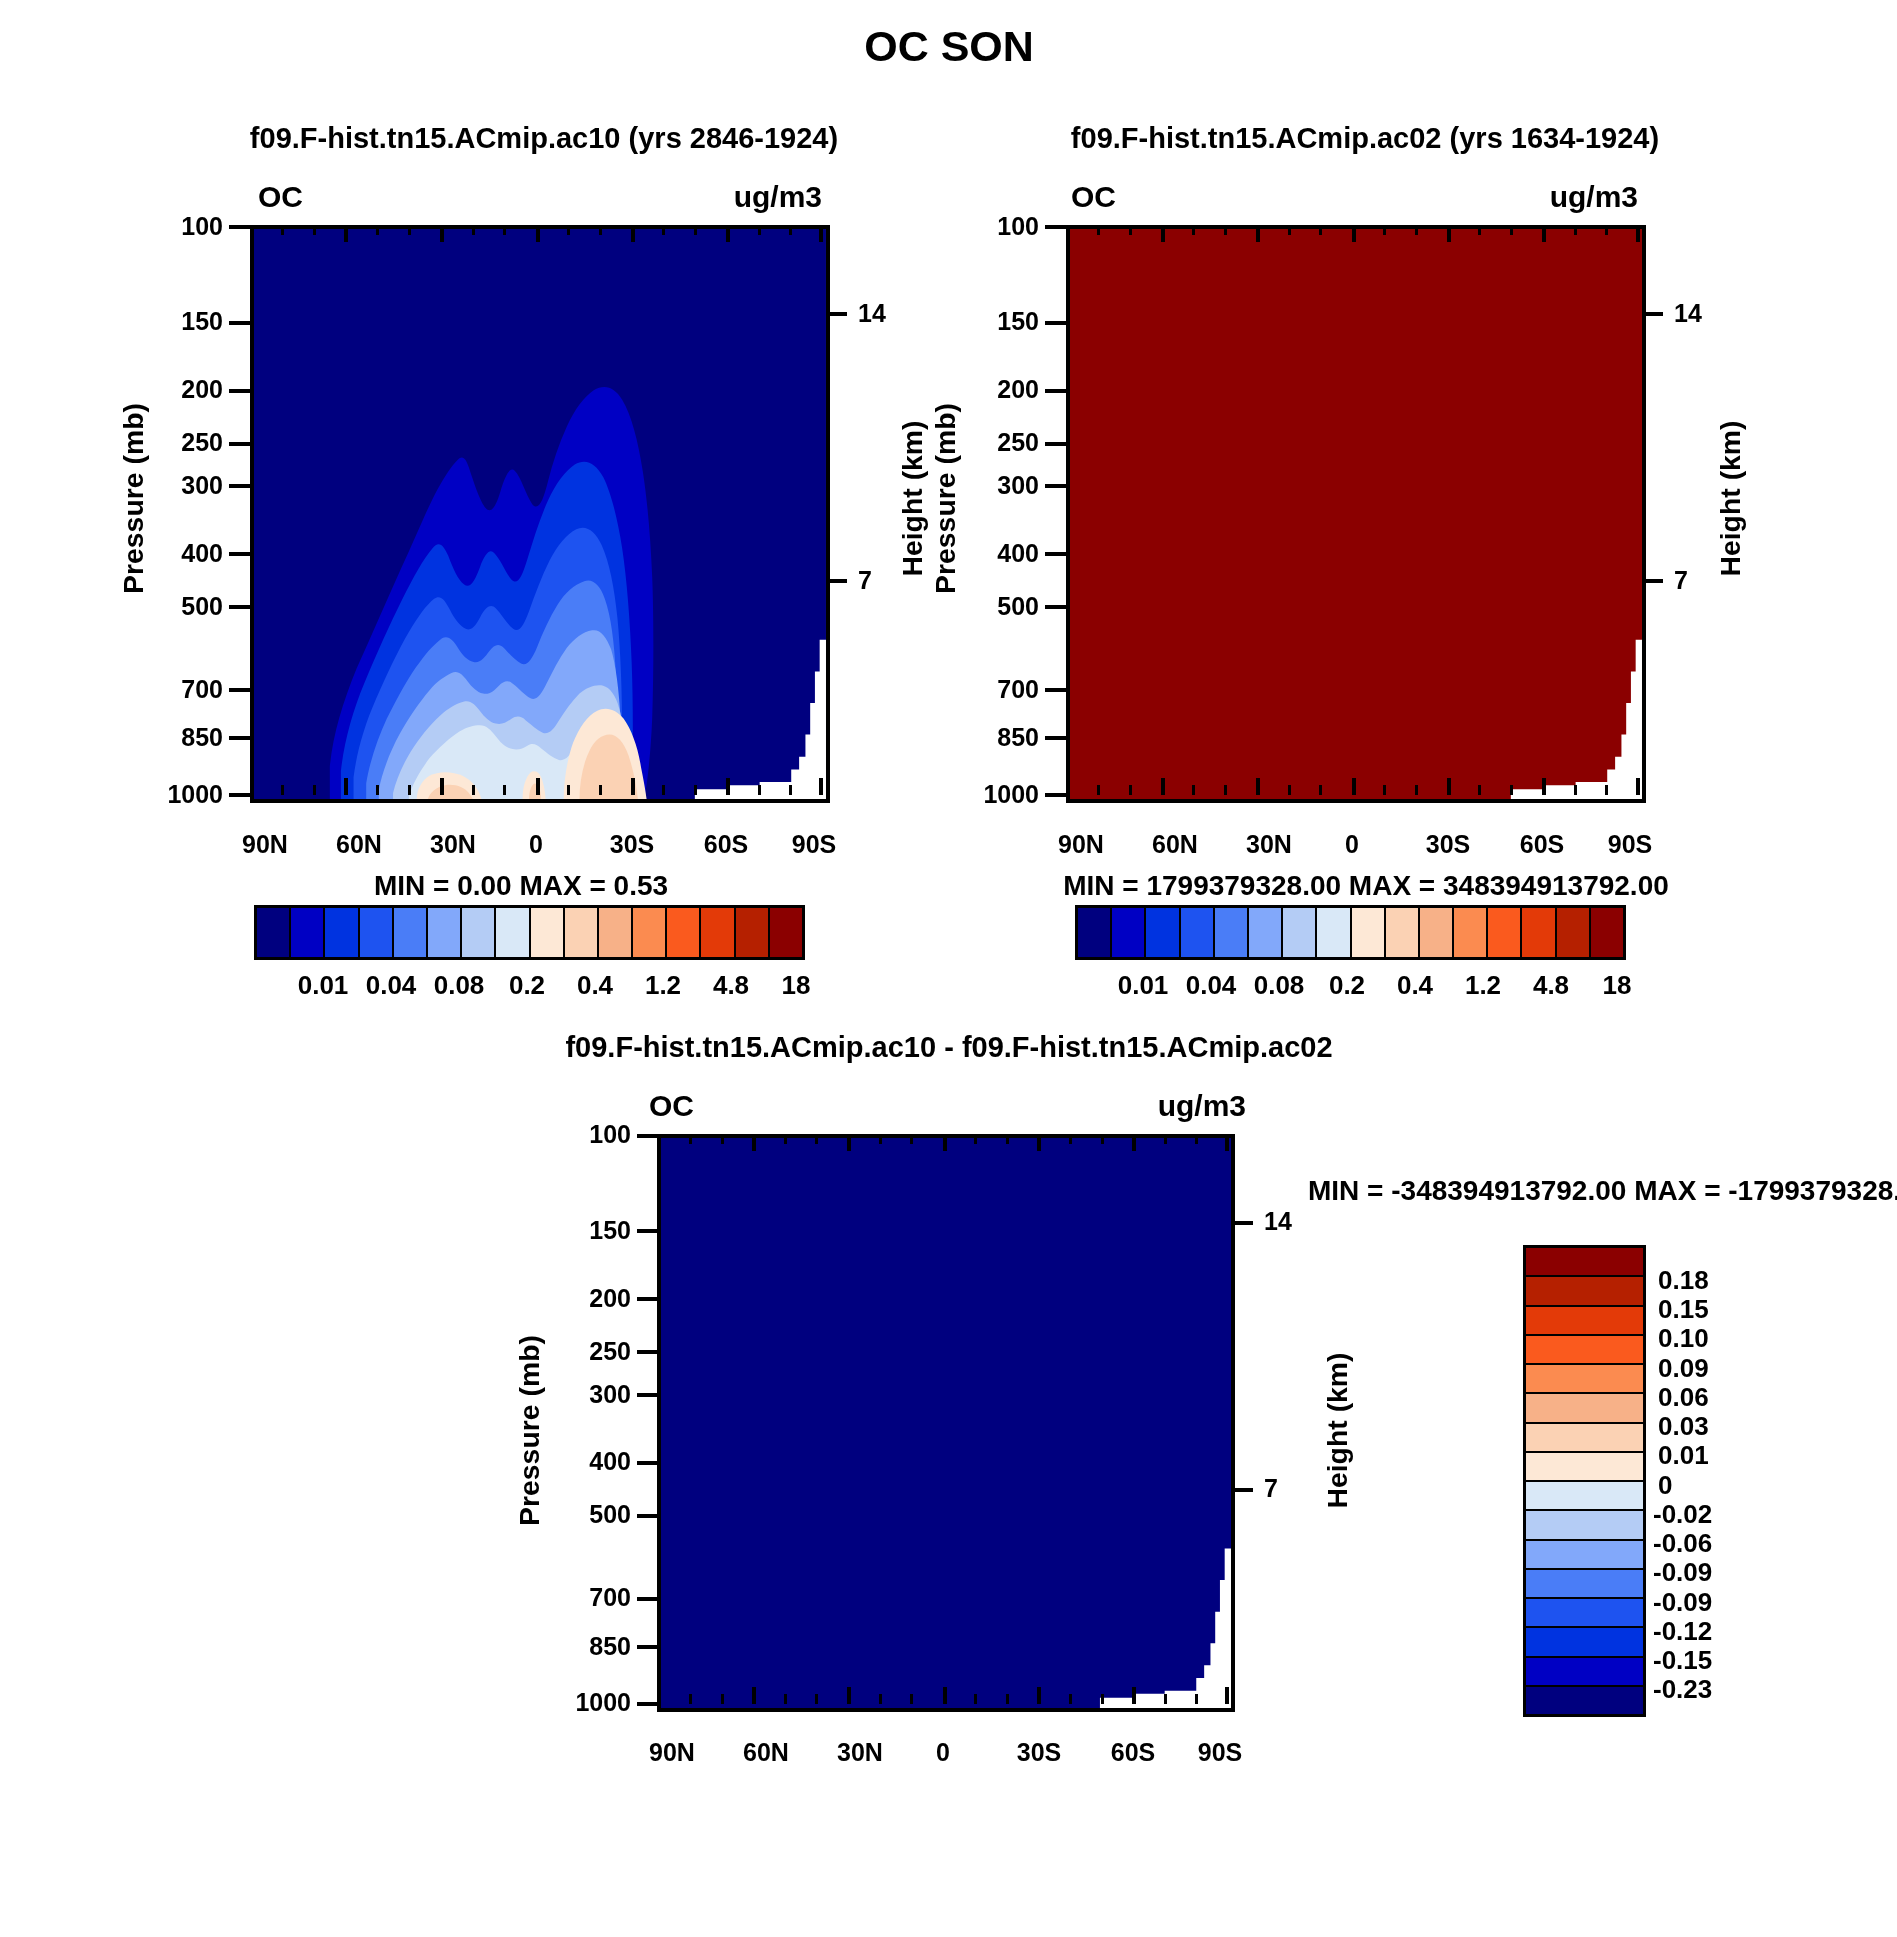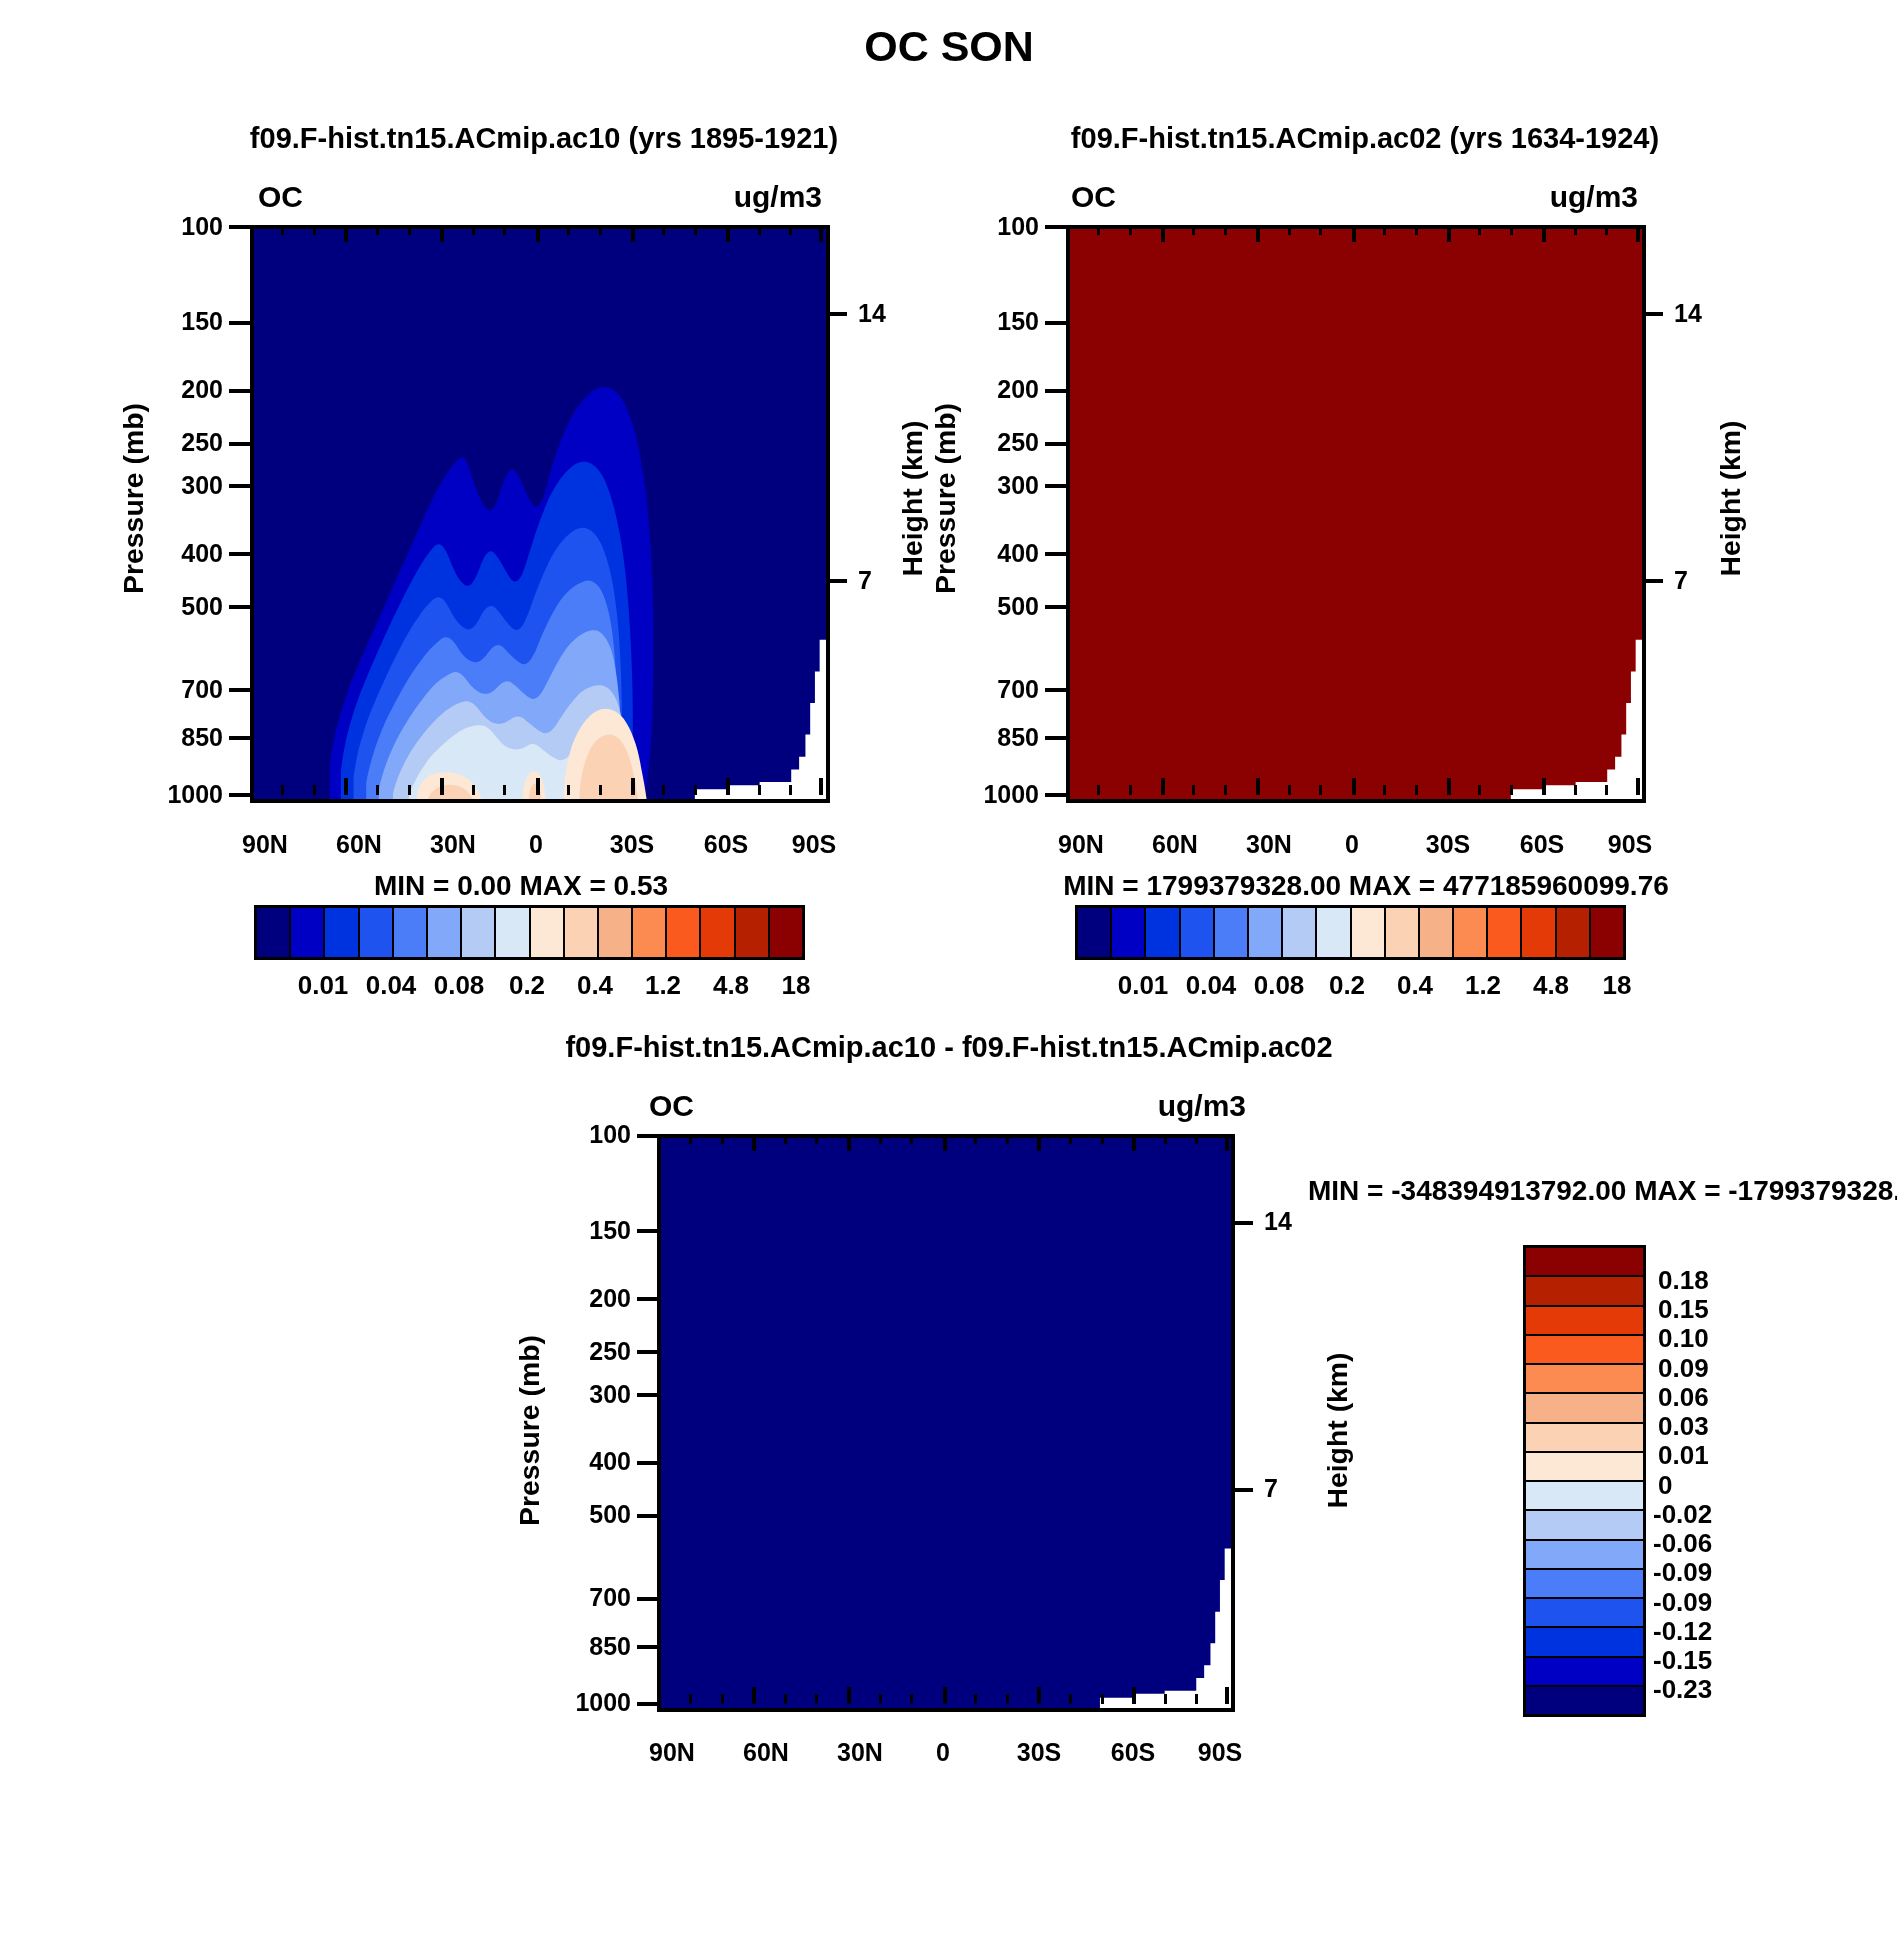--- a/index.html
+++ b/index.html
@@ -38,21 +38,21 @@
   .cbarv>div:last-child{border-bottom:none;}
   svg{display:block;}
 </style>
 </head>
 <body>
 
 <div>
 
   <div class="lbl maintitle">OC SON</div>
 
-  <div class="lbl paneltitle ctr" style="left:544px;top:122px;">f09.F-hist.tn15.ACmip.ac10 (yrs 1895-1921)</div>
+  <div class="lbl paneltitle ctr" style="left:544px;top:122px;">f09.F-hist.tn15.ACmip.ac10 (yrs 2846-1924)</div>
   <div class="lbl hdr" style="left:258px;top:180px;">OC</div>
   <div class="lbl hdr rgt" style="left:822px;top:180px;">ug/m3</div>
 
   <div class="lbl axname vert" style="left:-9.5px;top:482px;width:284px;text-align:center;transform:rotate(-90deg);">Pressure (mb)</div>
   <div class="lbl axname vert" style="left:770px;top:482px;width:284px;text-align:center;transform:rotate(-90deg);">Height (km)</div>
 
   <div class="plot" style="left:250px;top:225px;width:572px;height:570px;">
     <svg class="fill" viewBox="0 0 724 722" preserveAspectRatio="none">
       <rect x="0" y="0" width="724" height="722" fill="#00007F"></rect>
 
@@ -327,21 +327,21 @@
   <div class="lbl tick" style="left:1674px;top:566px;">7</div>
 
   <div class="lbl tick ctr" style="left:1081px;top:830px;">90N</div>
   <div class="lbl tick ctr" style="left:1175px;top:830px;">60N</div>
   <div class="lbl tick ctr" style="left:1269px;top:830px;">30N</div>
   <div class="lbl tick ctr" style="left:1352px;top:830px;">0</div>
   <div class="lbl tick ctr" style="left:1448px;top:830px;">30S</div>
   <div class="lbl tick ctr" style="left:1542px;top:830px;">60S</div>
   <div class="lbl tick ctr" style="left:1630px;top:830px;">90S</div>
 
-  <div class="lbl minmax ctr" style="left:1366px;top:834px;margin-top:36px;">MIN = 1799379328.00  MAX = 477185960099.76</div>
+  <div class="lbl minmax ctr" style="left:1366px;top:834px;margin-top:36px;">MIN = 1799379328.00  MAX = 348394913792.00</div>
 
   <div class="cbar" style="left:1075px;top:905px;width:545px;height:49px;">
     <div style="background:#00007F"></div>
     <div style="background:#0000C4"></div>
     <div style="background:#0033E0"></div>
     <div style="background:#1E53F0"></div>
     <div style="background:#4A7DF7"></div>
     <div style="background:#82A8FA"></div>
     <div style="background:#B4CCF5"></div>
     <div style="background:#D9E8F7"></div>

